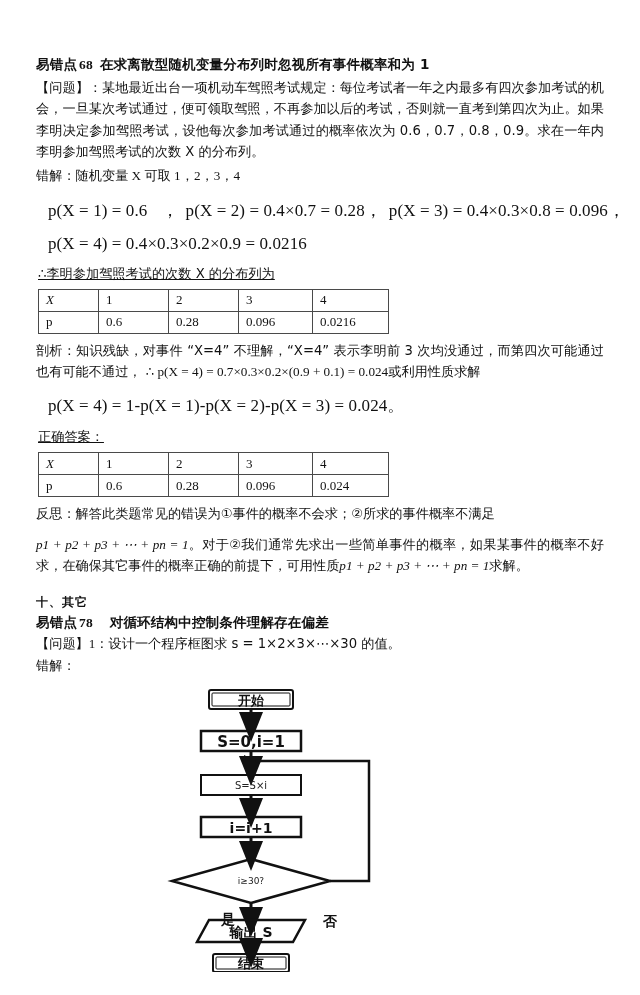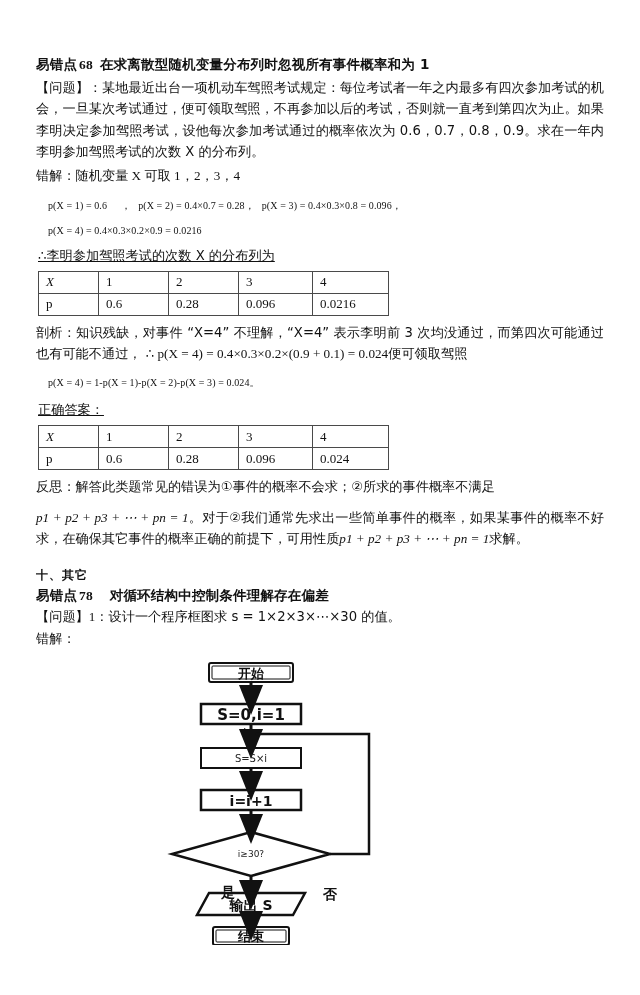--- a/index.html
+++ b/index.html
@@ -41,21 +41,21 @@
     text-align: justify;
     text-justify: inter-ideograph;
   }
   .body-para.tight { line-height: 1.58; }
   .ser { font-family: "Liberation Serif", serif; }
   .ital { font-family: "Liberation Serif", serif; font-style: italic; }
 
   
   .math-line {
     font-family: "Liberation Serif", serif;
-    font-size: 10px;
+    font-size: 17px;
     margin: 12px 0 0 12px;
     white-space: nowrap;
     letter-spacing: 0.1px;
   }
   .math-line .gap { display: inline-block; width: 14px; }
   .math-line .gap-s { display: inline-block; width: 7px; }
 
   
   .dist-table {
     border-collapse: collapse;
@@ -134,21 +134,21 @@
     <tr>
       <td class="lab">p</td>
       <td class="v1">0.6</td>
       <td class="v2">0.28</td>
       <td class="v3">0.096</td>
       <td class="v4">0.0216</td>
     </tr>
   </tbody>
     </table>
 
-  <p class="body-para tight" style="margin-top:7px;"><span>剖析：</span><span>知识残缺，对事件 “X=4” 不理解，“X=4” 表示李明前 3 次均没通过，而第四次可能通过也有可能不通过，</span> <span class="ser">∴ p(X = 4) = 0.4×0.3×0.2×(0.9 + 0.1) = 0.024</span><span>便可领取驾照</span></p>
+  <p class="body-para tight" style="margin-top:7px;"><span>剖析：</span><span>知识残缺，对事件 “X=4” 不理解，“X=4” 表示李明前 3 次均没通过，而第四次可能通过也有可能不通过，</span> <span class="ser">∴ p(X = 4) = 0.7×0.3×0.2×(0.9 + 0.1) = 0.024</span><span>或利用性质求解</span></p>
 
   <div class="math-line"><span>p(X = 4) = 1-p(X = 1)-p(X = 2)-p(X = 3) = 0.024</span><span>。</span></div>
 
   <div class="lead-note">正确答案：</div>
 
   <table class="dist-table">
     <tbody>
         <tr>
       <td class="lab xi">X</td>
       <td class="v1">1</td>

